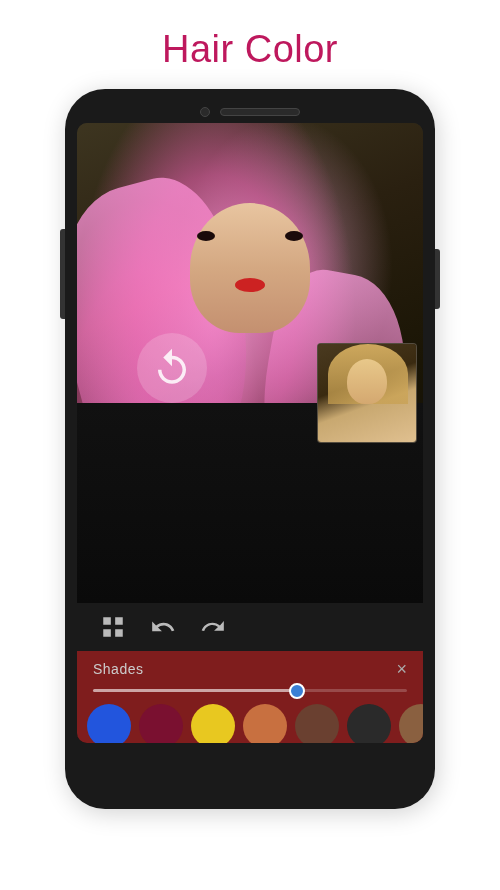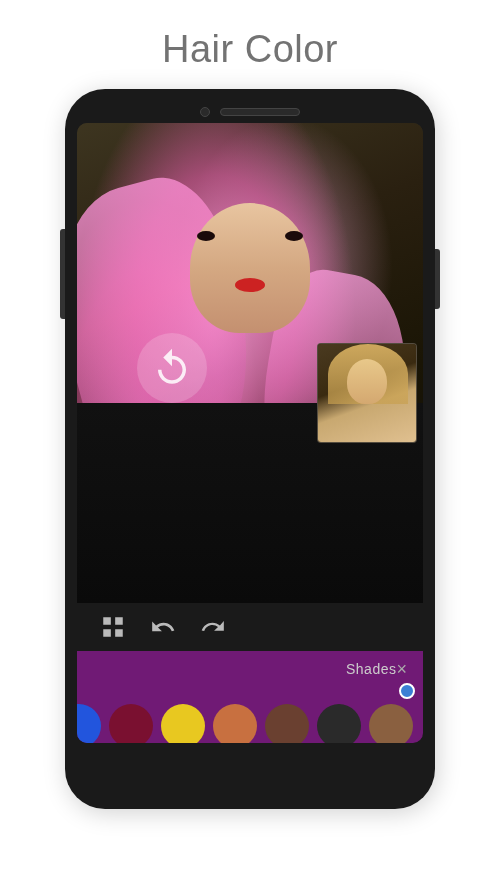--- a/index.html
+++ b/index.html
@@ -10,21 +10,21 @@
       font-family: 'Arial', sans-serif;
       display: flex;
       flex-direction: column;
       align-items: center;
       overflow: hidden;
     }
 
     .page-title {
       font-size: 38px;
       font-weight: 300;
-      color: #737373;
+      color: #be185d;
       margin-top: 28px;
       margin-bottom: 18px;
       letter-spacing: 0.5px;
     }
 
     
     .phone-shell {
       width: 370px;
       height: 720px;
       background: #1a1a1a;
@@ -294,27 +294,26 @@
       cursor: pointer;
     }
     .tool-icon svg {
       width: 26px;
       height: 26px;
       fill: rgba(255,255,255,0.7);
     }
 
     
     .shades-panel {
-      background: #701a75;
+      background: #7f1d1d;
       width: 100%;
       flex: 1;
       display: flex;
       flex-direction: column;
       padding: 0;
-      align-items: flex-end;
     }
     .shades-header {
       display: flex;
       align-items: center;
       justify-content: space-between;
       padding: 6px 16px;
       height: 36px;
     }
     .shades-label {
       color: #ccc;

